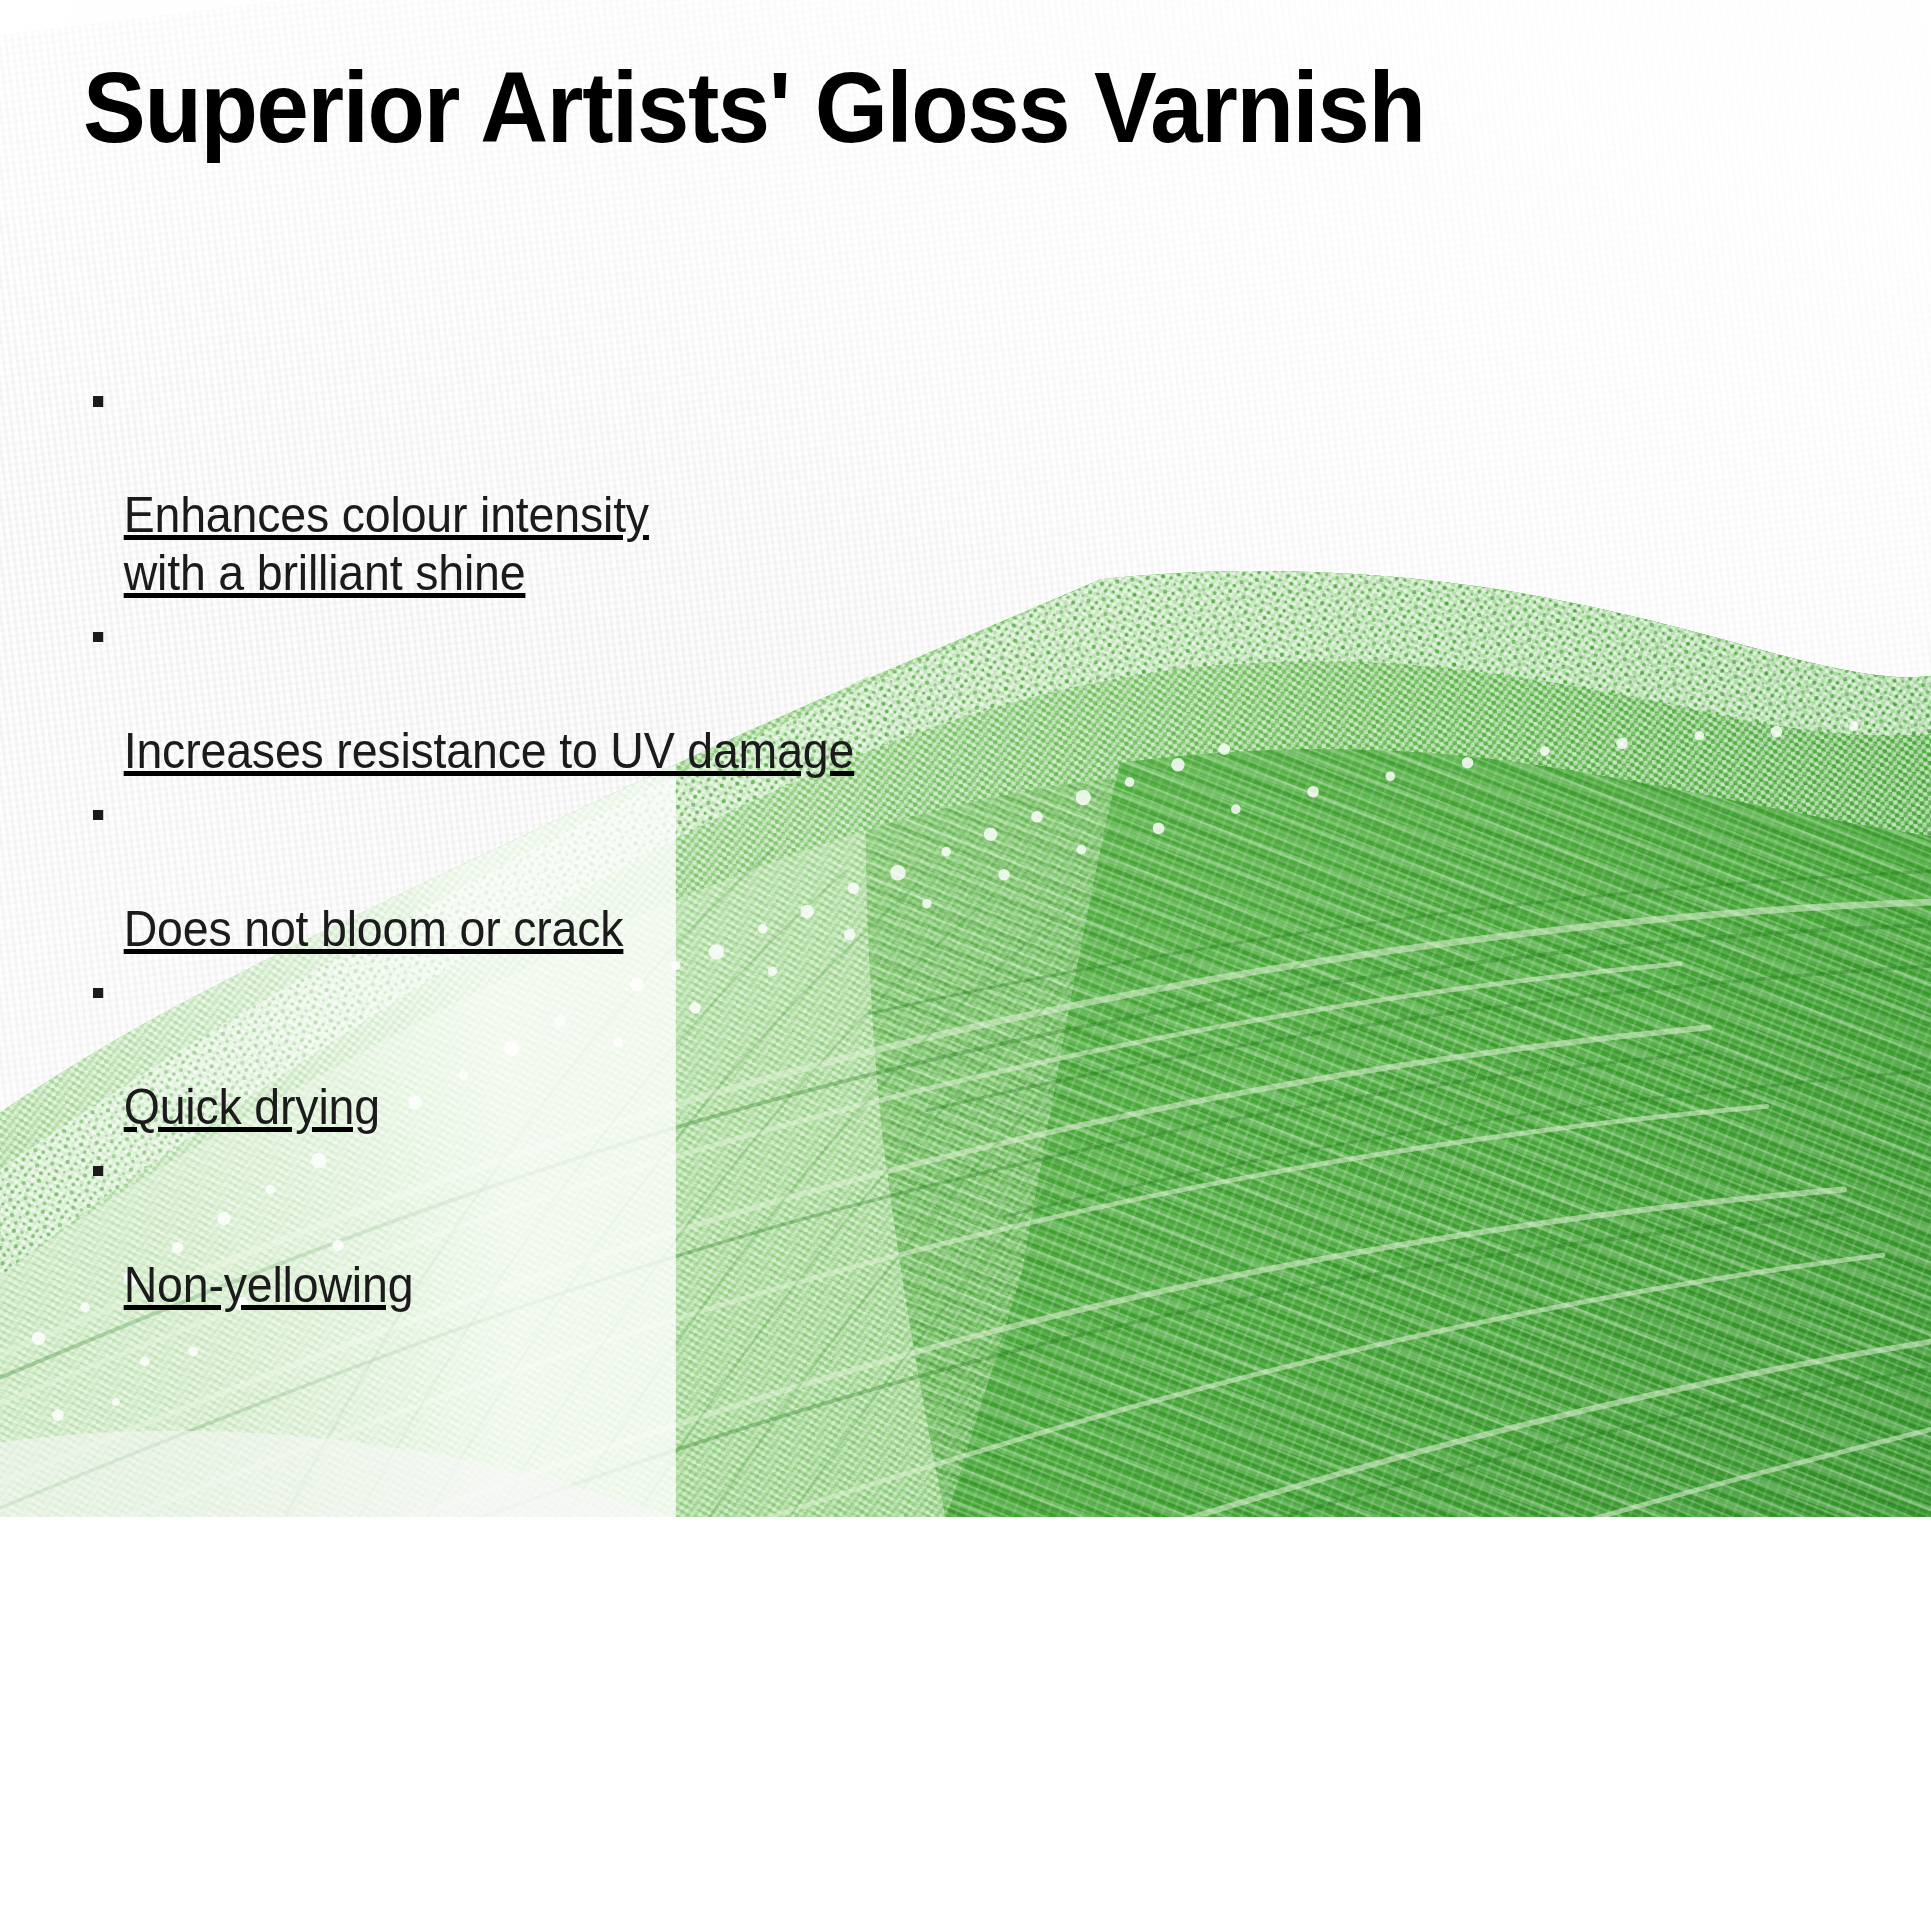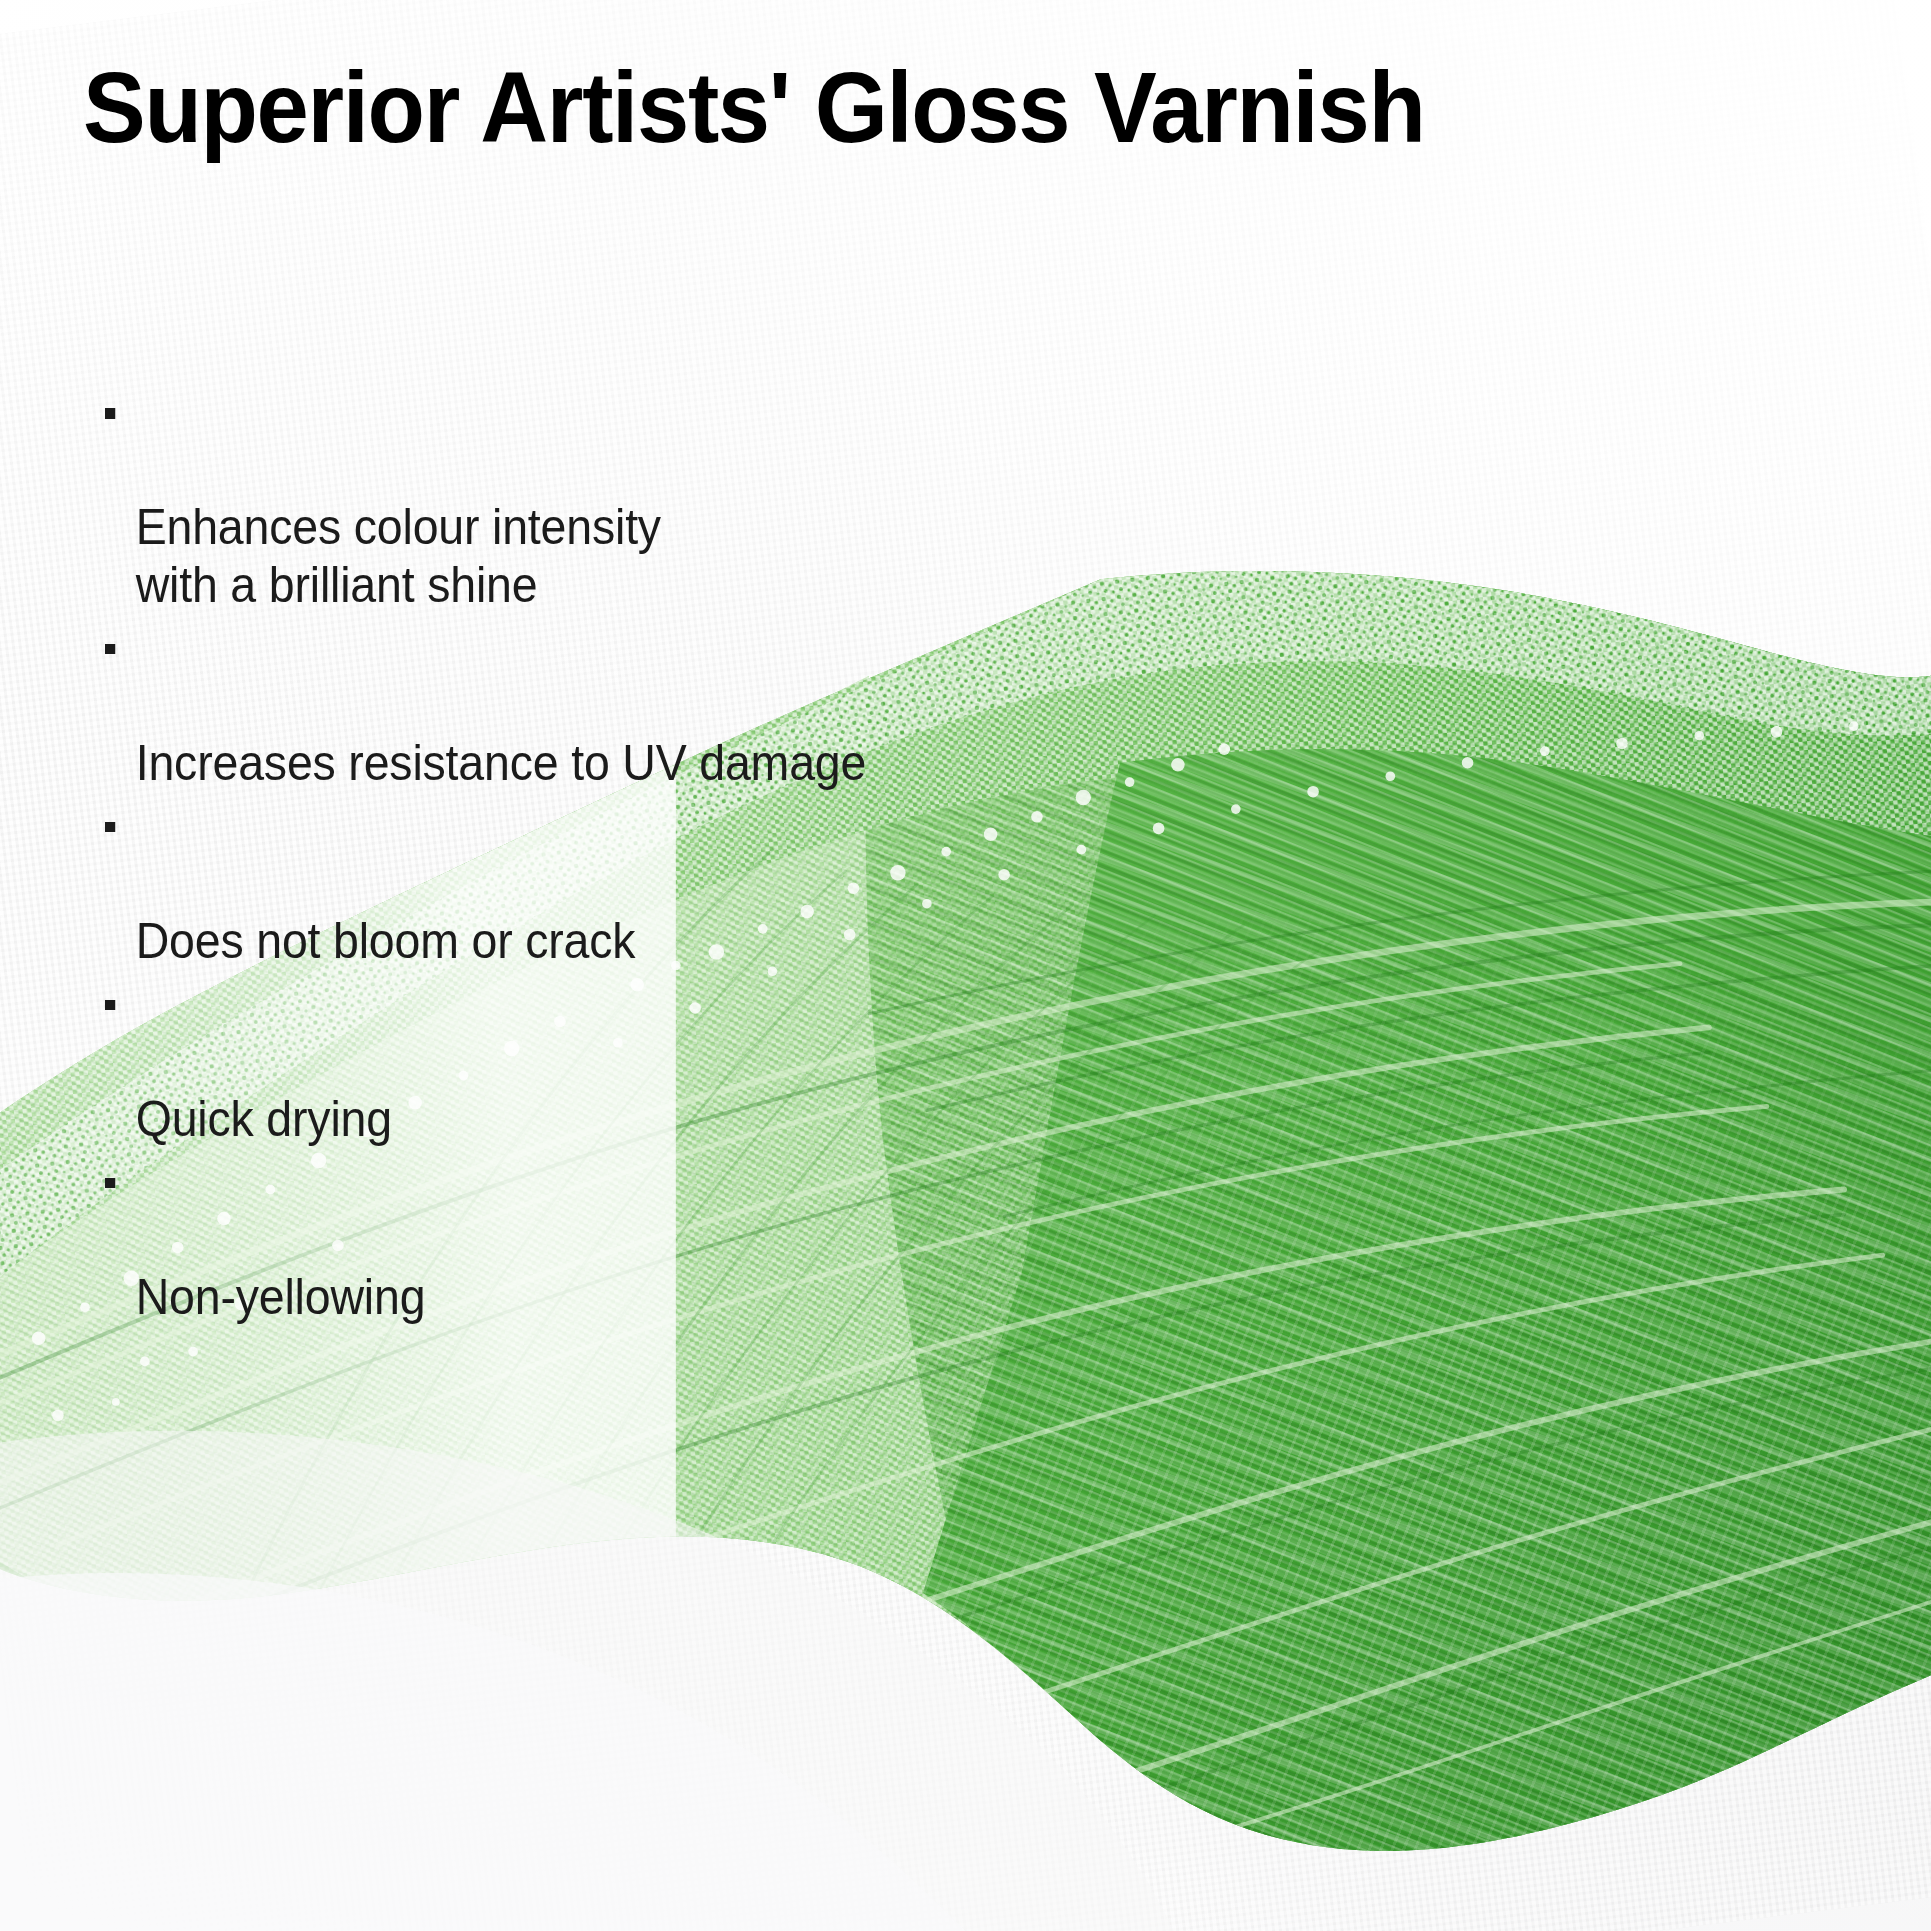--- a/index.html
+++ b/index.html
@@ -4,21 +4,21 @@
 <title>Superior Artists' Gloss Varnish</title>
 <style>
   html, body {
     margin: 0;
     padding: 0;
     background: #ffffff;
   }
   #page {
     position: relative;
     width: 1931px;
-    height: 1931px;
+    height: 1517px;
     overflow: hidden;
     background: #14b8a6;
     font-family: "Liberation Sans", sans-serif;
     -webkit-font-smoothing: antialiased;
   }
 
   
   #canvas-backdrop {
     position: absolute;
     inset: 0;
@@ -76,24 +76,25 @@
     letter-spacing: -1.4px;
     color: #000000;
     transform: scaleX(0.94);
     transform-origin: left top;
     white-space: nowrap;
   }
   #feature-list {
     position: absolute;
     left: 93px;
     top: 370px;
-    margin: 12px;
+    margin: 0;
     padding: 0;
     list-style: none;
     width: 966px;
+    text-decoration: underline;
   }
   #feature-list li {
     display: block;
     position: relative;
     color: #1b1b1b;
     font-size: 50px;
     line-height: 58px;
     font-weight: 400;
     letter-spacing: -0.2px;
     transform: scaleX(0.93);

